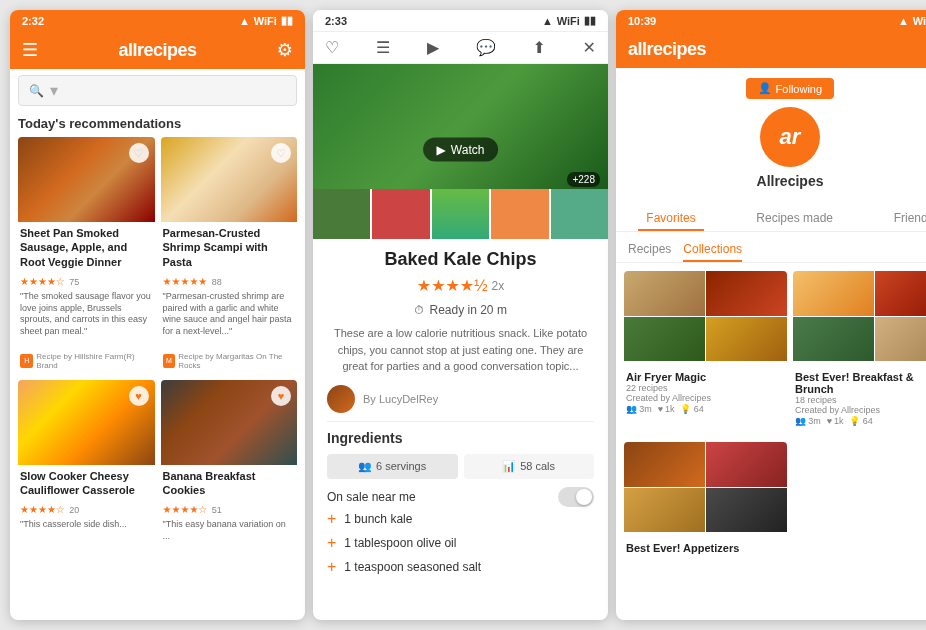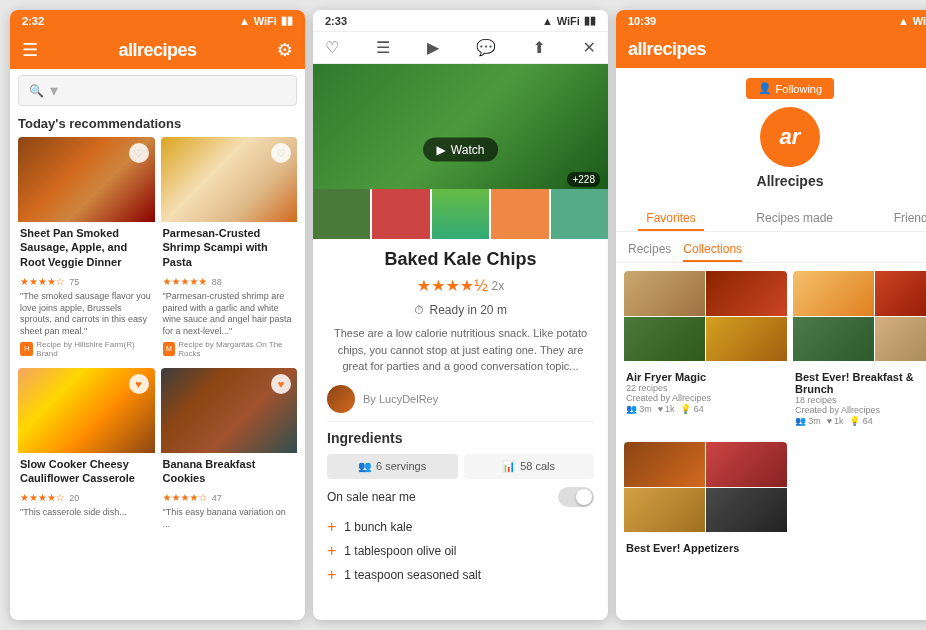--- a/index.html
+++ b/index.html
@@ -115,21 +115,21 @@
     .recipe-title {
       font-size: 11px;
       font-weight: 700;
       color: #222;
       line-height: 1.3;
       margin-bottom: 2px;
     }
     .stars { color: #f97316; font-size: 10px; }
     .review-count { color: #888; font-size: 9px; }
     .recipe-desc { font-size: 9px; color: #666; line-height: 1.3; margin-top: 2px; }
-    .recipe-by { display: flex; align-items: center; gap: 3px; margin-top: 2px; }
+    .recipe-by { display: flex; align-items: center; gap: 3px; margin-top: 14px; }
     .recipe-by-logo {
       width: 14px; height: 14px; background: #f97316; border-radius: 2px;
       font-size: 7px; color: white; display: flex; align-items: center; justify-content: center;
     }
     .recipe-by-text { font-size: 8px; color: #888; }
 
     
     .food-img-1 { background: linear-gradient(135deg, #8B4513 0%, #D2691E 40%, #CD853F 60%, #8B0000 100%); }
     .food-img-2 { background: linear-gradient(135deg, #DAA520 0%, #F5DEB3 40%, #DEB887 70%, #D2691E 100%); }
     .food-img-3 { background: linear-gradient(135deg, #F4A460 0%, #FFD700 30%, #FF8C00 60%, #8B4513 100%); }
@@ -242,21 +242,20 @@
     }
     .serving-btn {
       flex: 1; background: #f5f5f5; border: none; border-radius: 4px;
       padding: 6px 4px; font-size: 11px; color: #555;
       display: flex; align-items: center; justify-content: center; gap: 4px;
       cursor: pointer;
     }
     .serving-btn.active { background: #e8e8e8; }
     .on-sale-row {
       display: flex; justify-content: space-between; align-items: center;
-      margin-bottom: 8px;
     }
     .on-sale-text { font-size: 12px; color: #333; }
     .toggle {
       width: 36px; height: 20px; background: #ddd; border-radius: 10px;
       position: relative; cursor: pointer;
     }
     .toggle-knob {
       width: 16px; height: 16px; background: white; border-radius: 50%;
       position: absolute; top: 2px; right: 2px;
       box-shadow: 0 1px 3px rgba(0,0,0,0.3);
@@ -417,21 +416,21 @@
         <div class="recipe-desc">"This casserole side dish...</div>
       </div>
     </div>
 
     <div class="recipe-card">
       <div class="recipe-img-placeholder food-img-4">
         <div class="heart-icon" style="color:#f97316;">♥</div>
       </div>
       <div class="recipe-info">
         <div class="recipe-title">Banana Breakfast Cookies</div>
-        <div><span class="stars">★★★★☆</span> <span class="review-count">47</span></div>
+        <div><span class="stars">★★★★☆</span> <span class="review-count">51</span></div>
         <div class="recipe-desc">"This easy banana variation on ...</div>
       </div>
     </div>
   </div>
 </div>
 
 <div class="phone phone2">
 
   <div class="phone-status-bar" style="background:#fff; color:#333; border-bottom:1px solid #eee;">
     <span>2:33</span>

